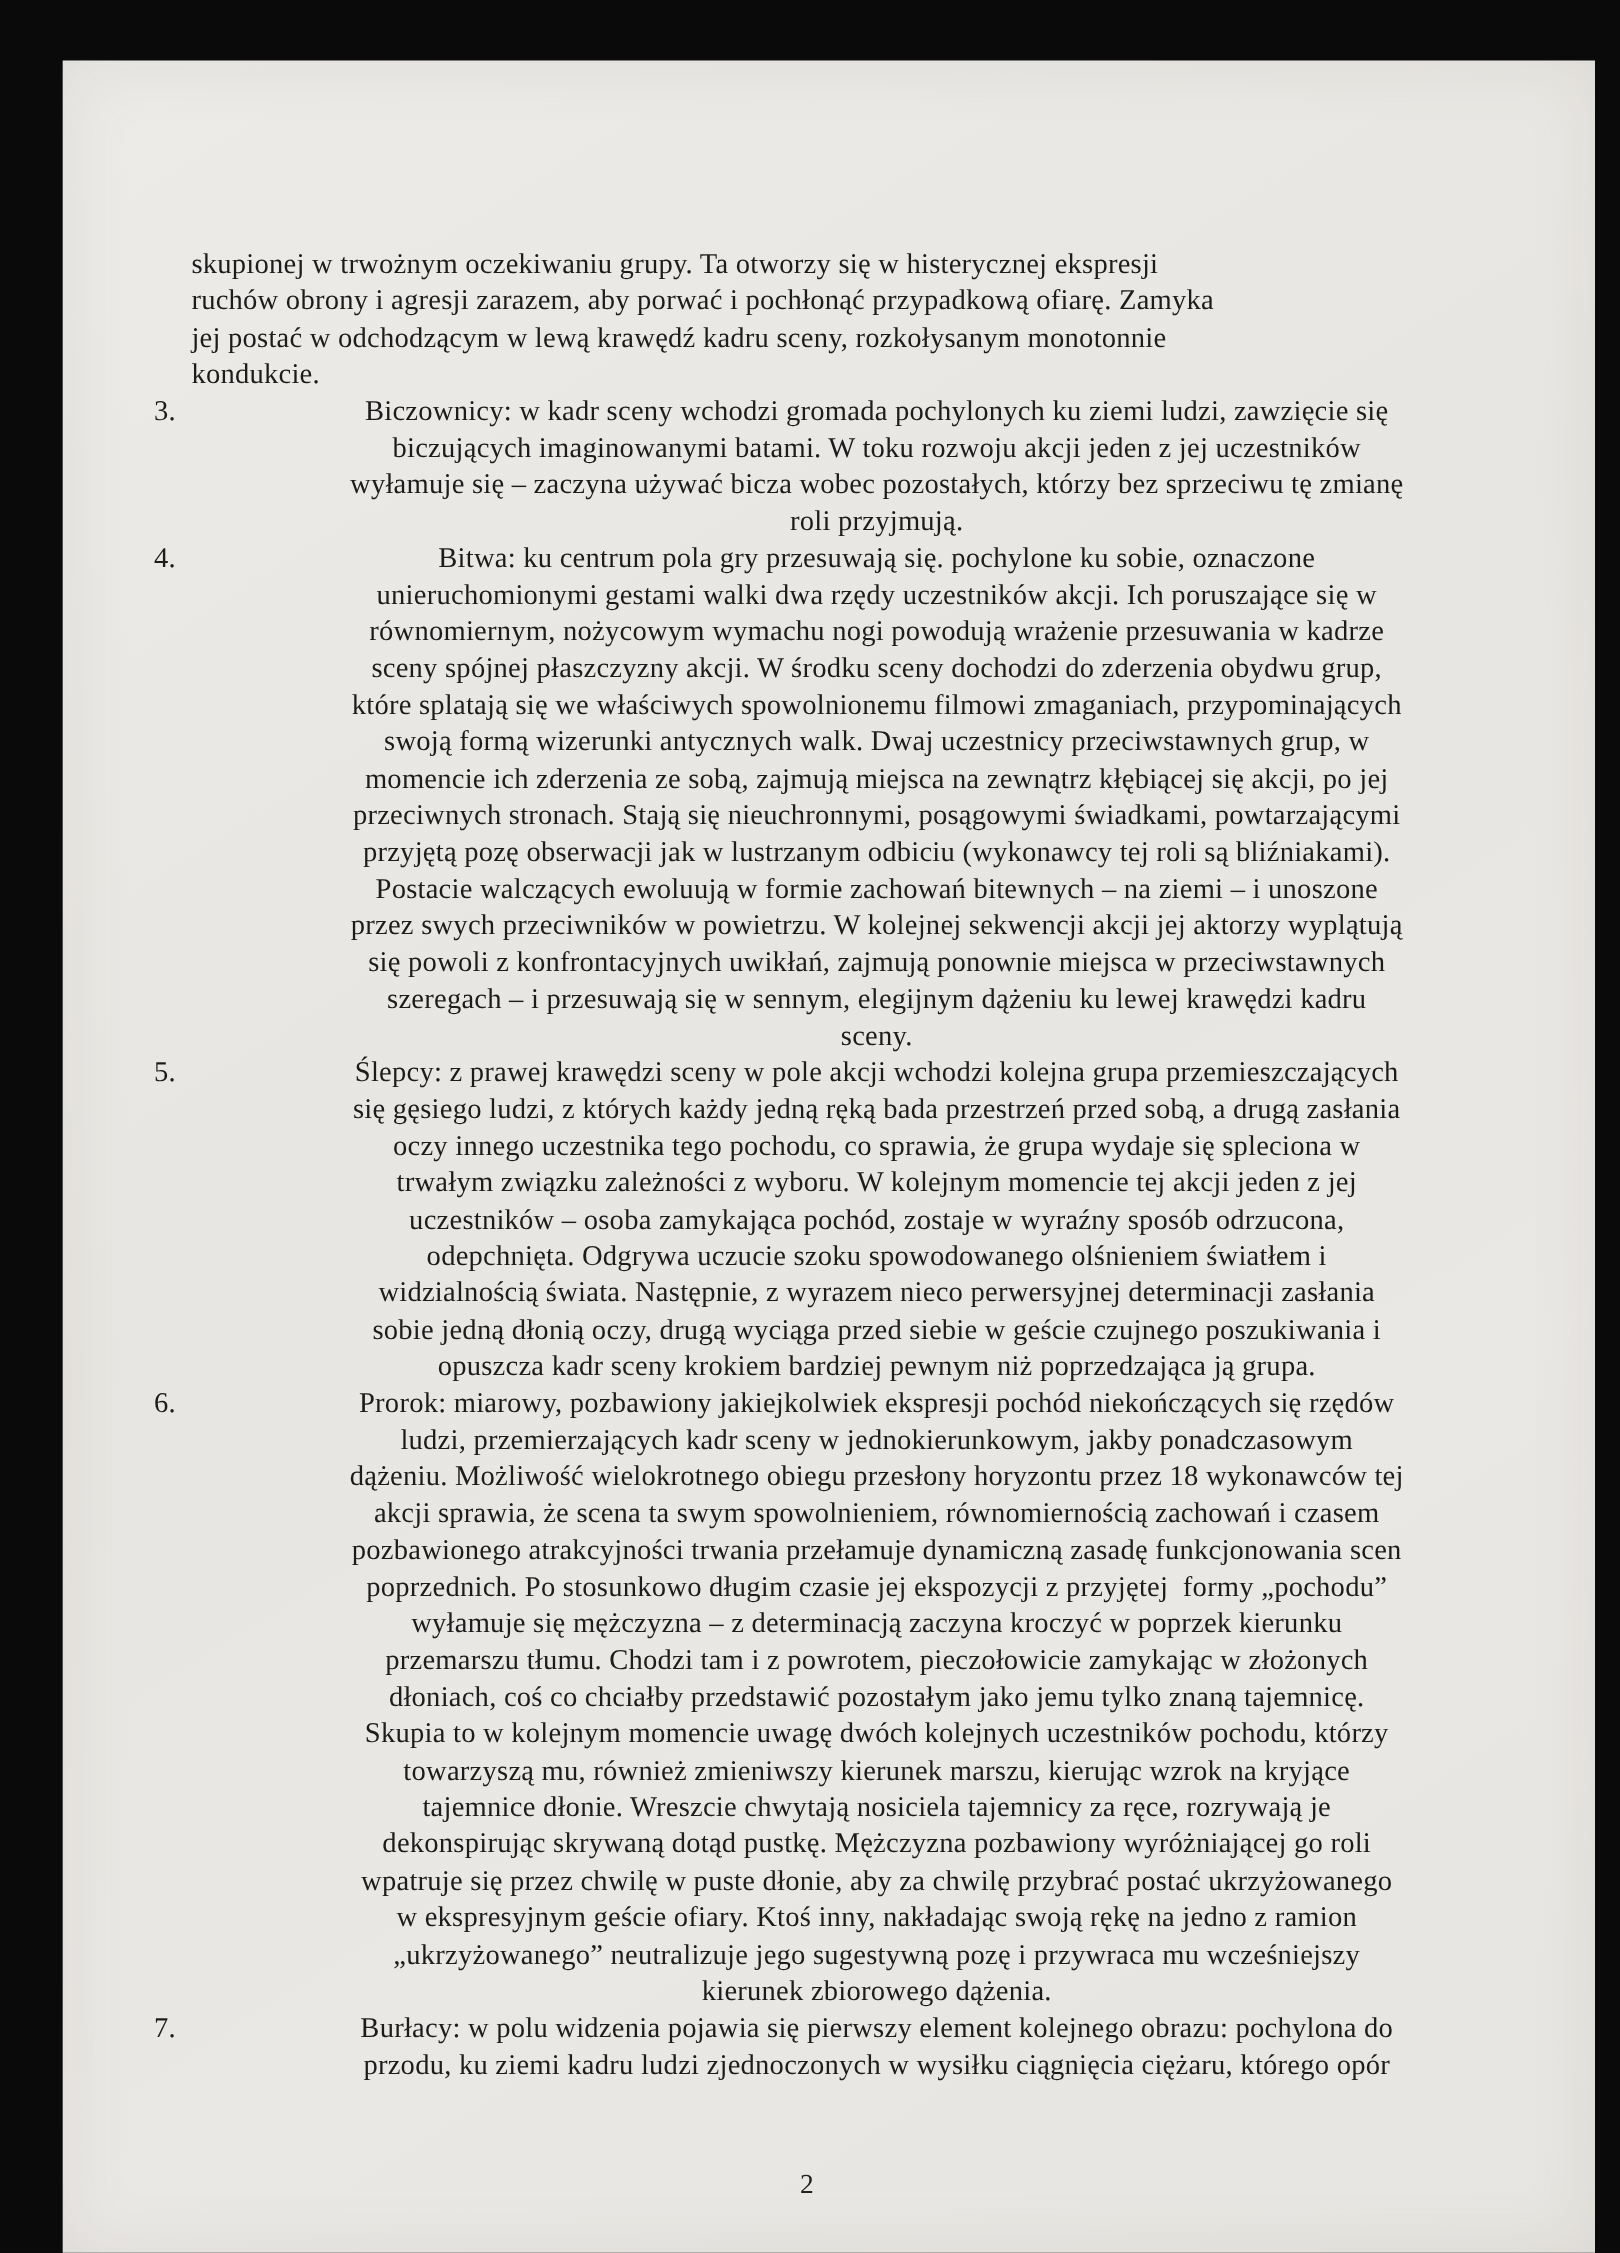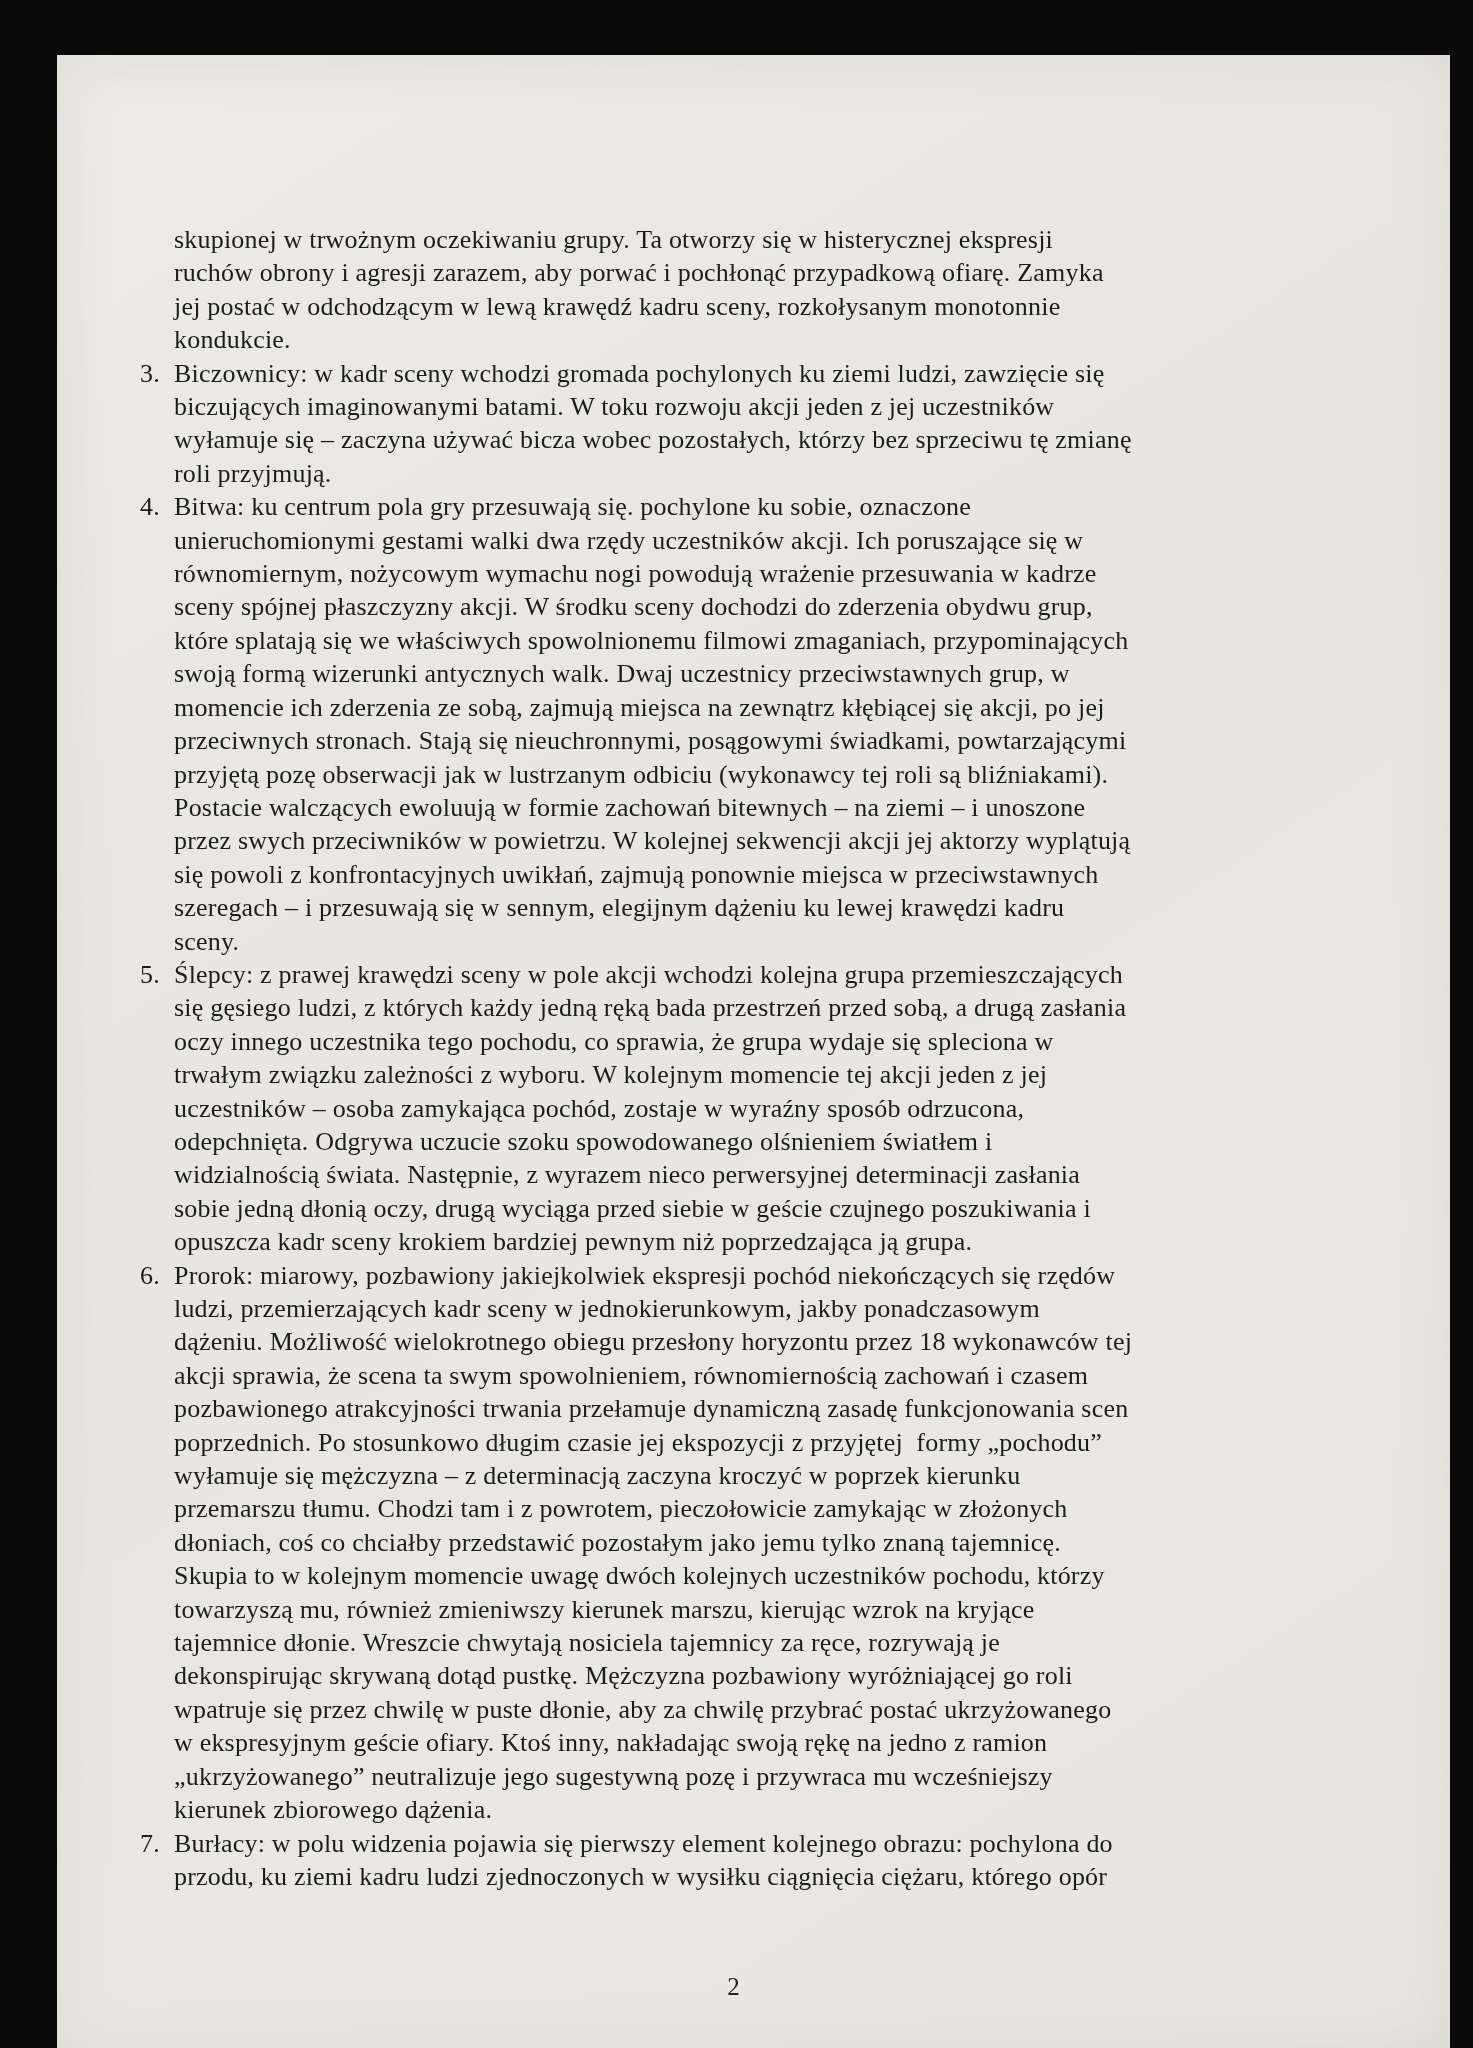--- a/index.html
+++ b/index.html
@@ -43,20 +43,21 @@
     padding-left: 34px;
   }
   .num {
     position: absolute;
     left: 0;
     top: 0;
     width: 30px;
   }
   .item-text {
     white-space: pre-wrap;
+    text-align: center;
   }
   .page-number {
     position: absolute;
     left: 0;
     right: 40px;
     top: 1918px;
     text-align: center;
     font-size: 25px;
     color: #222;
   }

